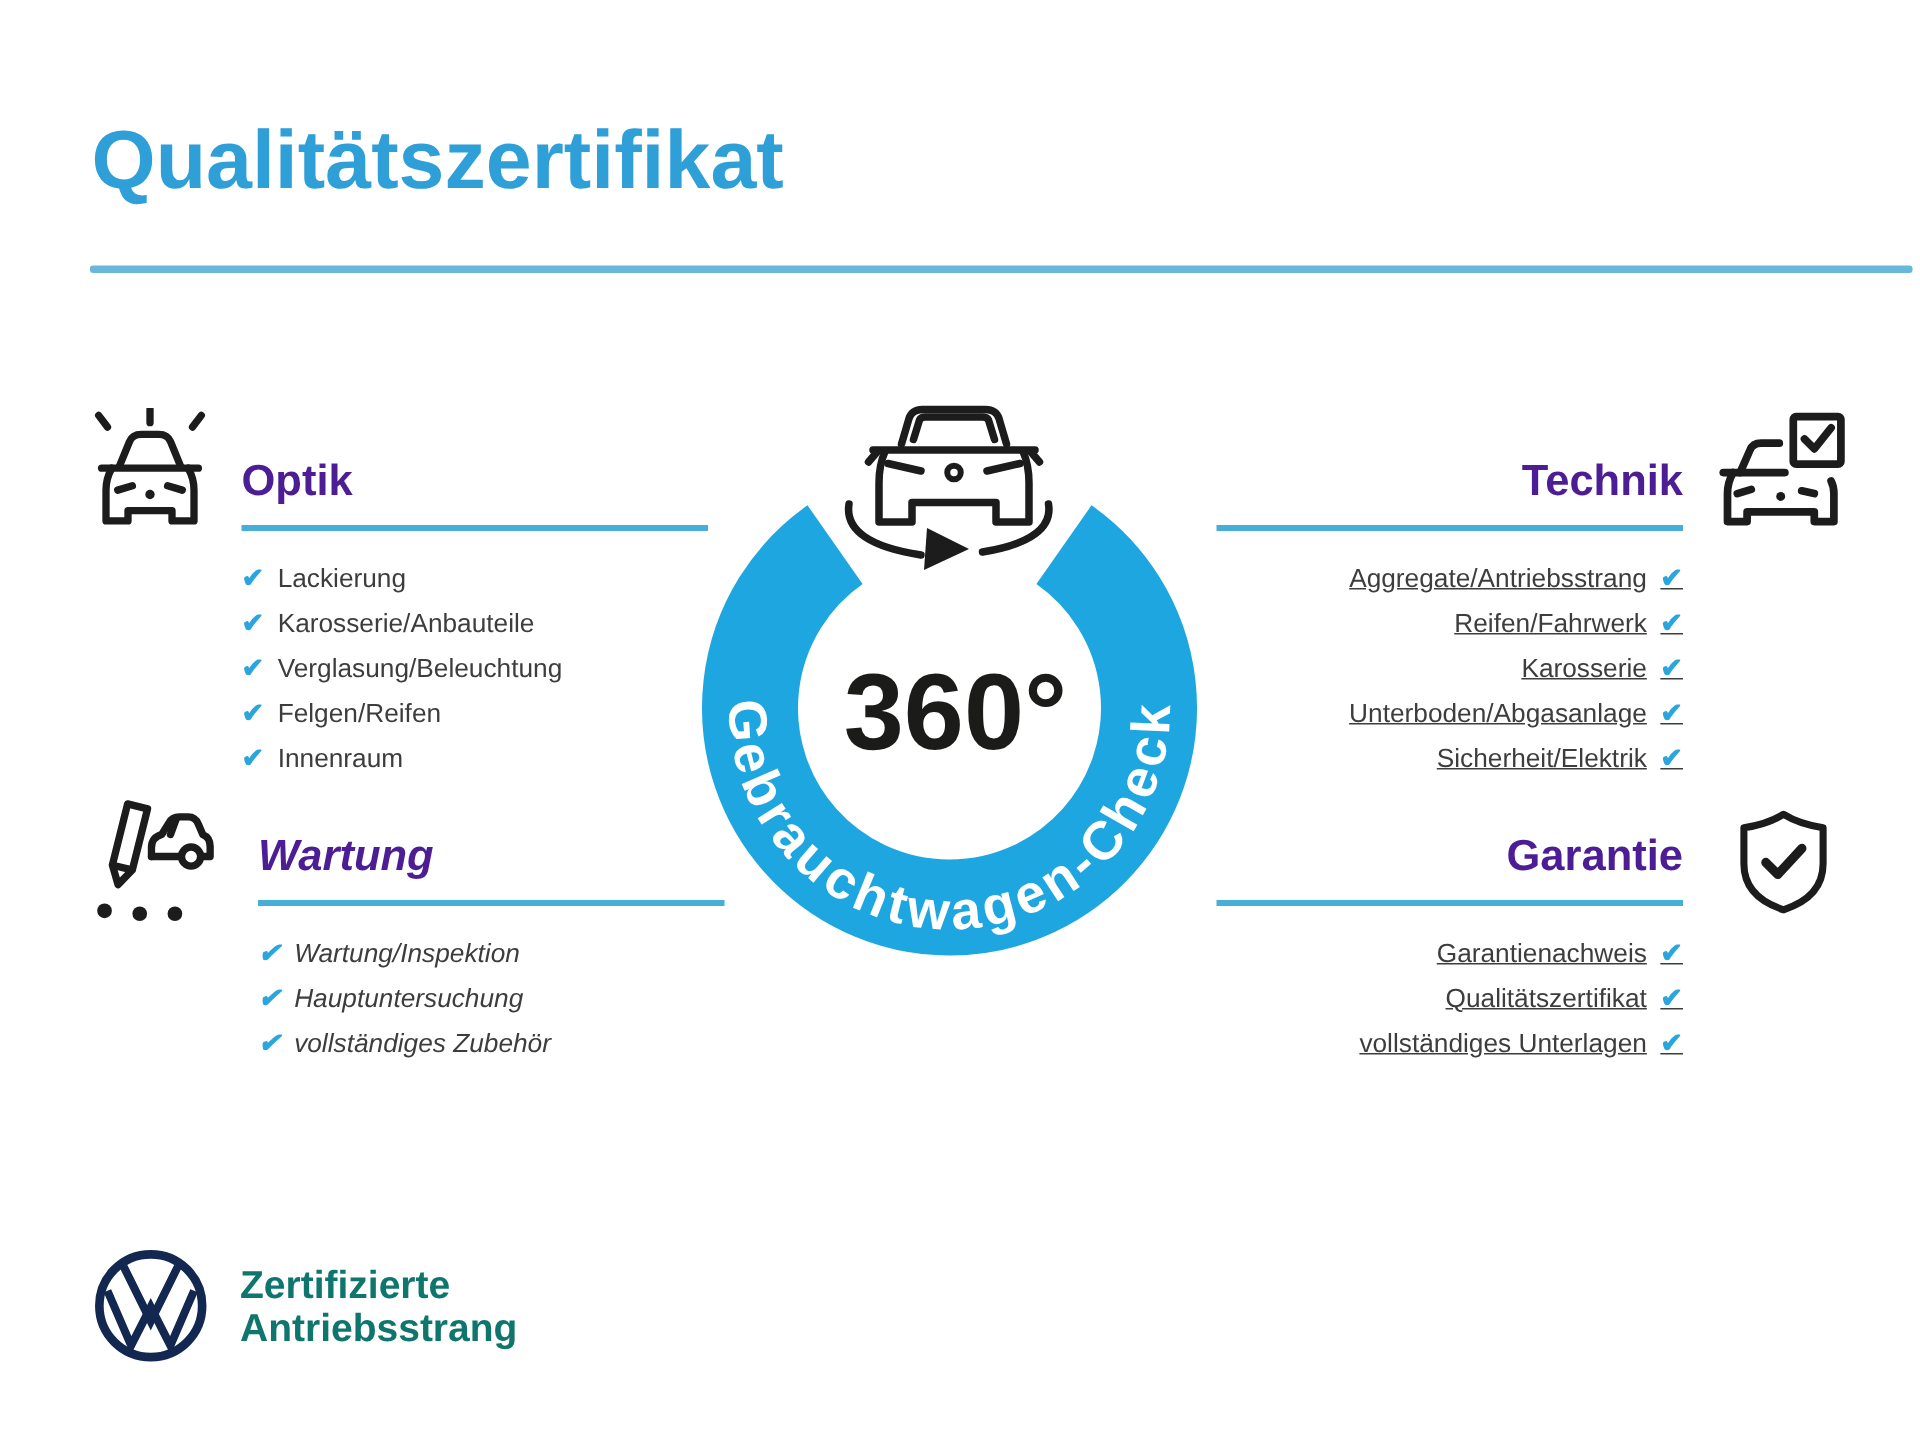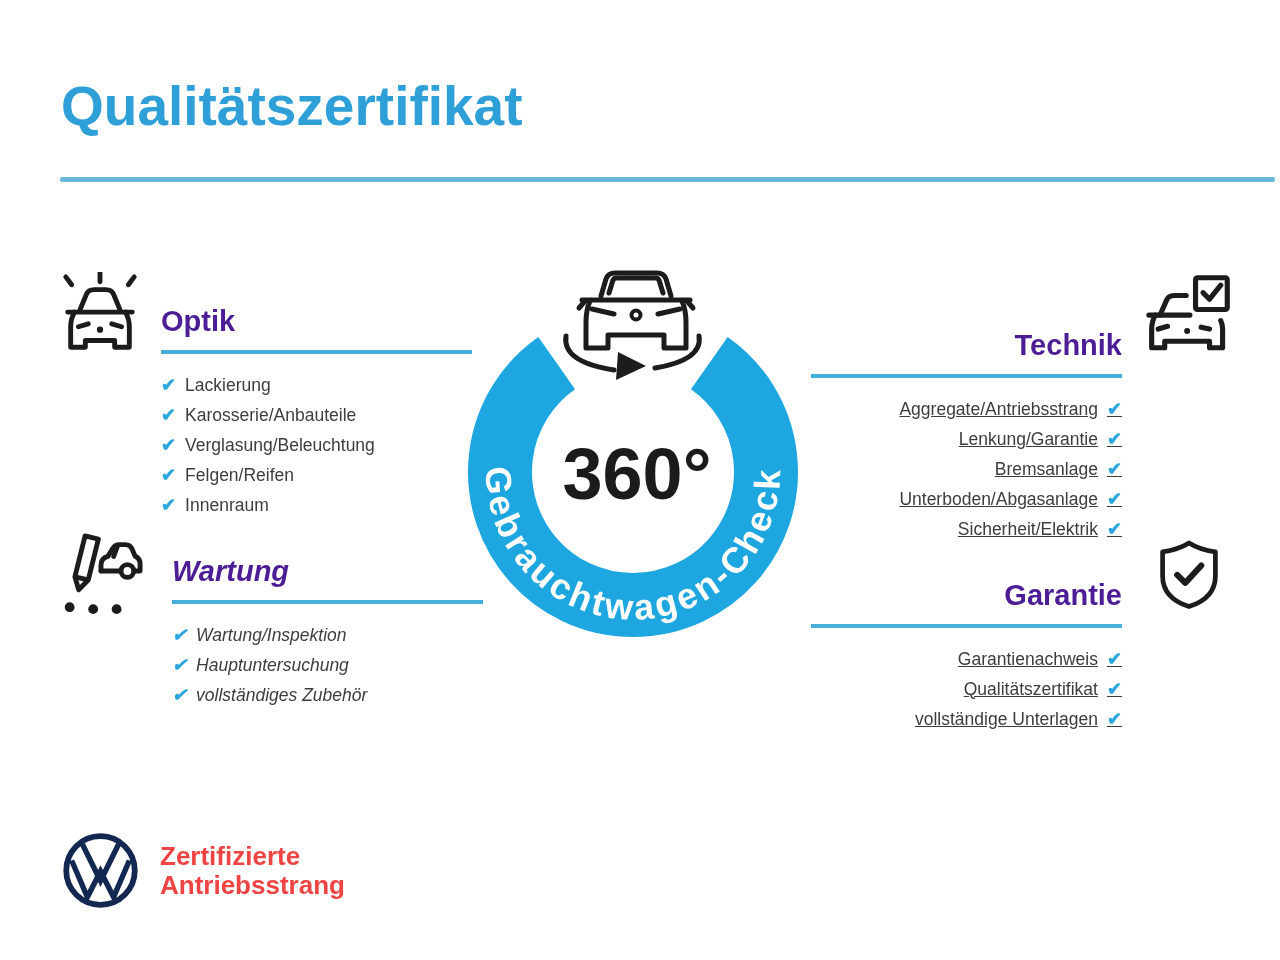--- a/index.html
+++ b/index.html
@@ -16,21 +16,21 @@
   .title-divider{
     left:60px;top:177px;width:1215px;height:5px;background:#68b8da;border-radius:2px;
   }
 
   
   .section{width:311px;}
   .section .heading{
     display:block;font-size:29px;line-height:34px;font-weight:bold;color:#4c1d95;
     padding-bottom:12px;border-bottom:4px solid #47add9;
   }
-  .section.right-side{text-align:right;margin-top:24px;}
+  .section.right-side{text-align:right;}
   .section .list{margin-top:16px;}
   .row{display:flex;align-items:center;height:30px;font-size:17.5px;color:#3d3d3d;gap:9px;}
   .row.right{justify-content:flex-end;text-decoration:underline;}
   .check{color:#2ba6dd;font-weight:bold;font-size:18px;line-height:1;}
 
   #sec-optik{left:161px;top:304px;}
   #sec-wartung{left:172px;top:554px;font-style:italic;}
   #sec-technik{right:158px;top:304px;}
   #sec-garantie{right:158px;top:554px;}
 
@@ -38,21 +38,21 @@
   .icon svg{display:block;}
   .icon path,.icon rect,.icon circle,.icon line,.icon polyline{vector-effect:none;}
 
   
   svg text{font-family:"Liberation Sans",sans-serif;}
   .deg{font-size:72px;font-weight:bold;fill:#1b1b19;}
   .ring-text{font-size:36px;font-weight:bold;fill:#ffffff;letter-spacing:3px;}
 
   
   .brand-text{
-    left:160px;top:842px;font-size:26px;font-weight:bold;color:#ef4444;line-height:29px;
+    left:160px;top:842px;font-size:26px;font-weight:bold;color:#0f766e;line-height:29px;
   }
 </style>
 </head>
 <body>
 
 <div id="canvas">
 
   <div class="abs page-title">Qualitätszertifikat</div>
   <div class="abs title-divider"></div>
 
@@ -144,25 +144,25 @@
   </div>
 
   <div class="abs section right-side" id="sec-technik">
     <span class="heading">Technik</span>
     <div class="list">
         <div class="row right">
           <span class="label">Aggregate/Antriebsstrang</span>
           <span class="check">✔</span>
         </div>
         <div class="row right">
-          <span class="label">Lenkung/Garantie</span>
-          <span class="check">✔</span>
-        </div>
-        <div class="row right">
-          <span class="label">Bremsanlage</span>
+          <span class="label">Reifen/Fahrwerk</span>
+          <span class="check">✔</span>
+        </div>
+        <div class="row right">
+          <span class="label">Karosserie</span>
           <span class="check">✔</span>
         </div>
         <div class="row right">
           <span class="label">Unterboden/Abgasanlage</span>
           <span class="check">✔</span>
         </div>
         <div class="row right">
           <span class="label">Sicherheit/Elektrik</span>
           <span class="check">✔</span>
         </div>
@@ -181,21 +181,21 @@
     <div class="list">
         <div class="row right">
           <span class="label">Garantienachweis</span>
           <span class="check">✔</span>
         </div>
         <div class="row right">
           <span class="label">Qualitätszertifikat</span>
           <span class="check">✔</span>
         </div>
         <div class="row right">
-          <span class="label">vollständige Unterlagen</span>
+          <span class="label">vollständiges Unterlagen</span>
           <span class="check">✔</span>
         </div>
       </div>
   </div>
 
   <div class="abs" style="left:420px;top:240px;">
     <svg width="440" height="420" viewBox="420 240 440 420" fill="none">
 
       <path d="M 709.3 363.1 A 133 133 0 1 1 556.7 363.1" stroke="#1ea6e0" stroke-width="64" stroke-linecap="butt"></path>
 

